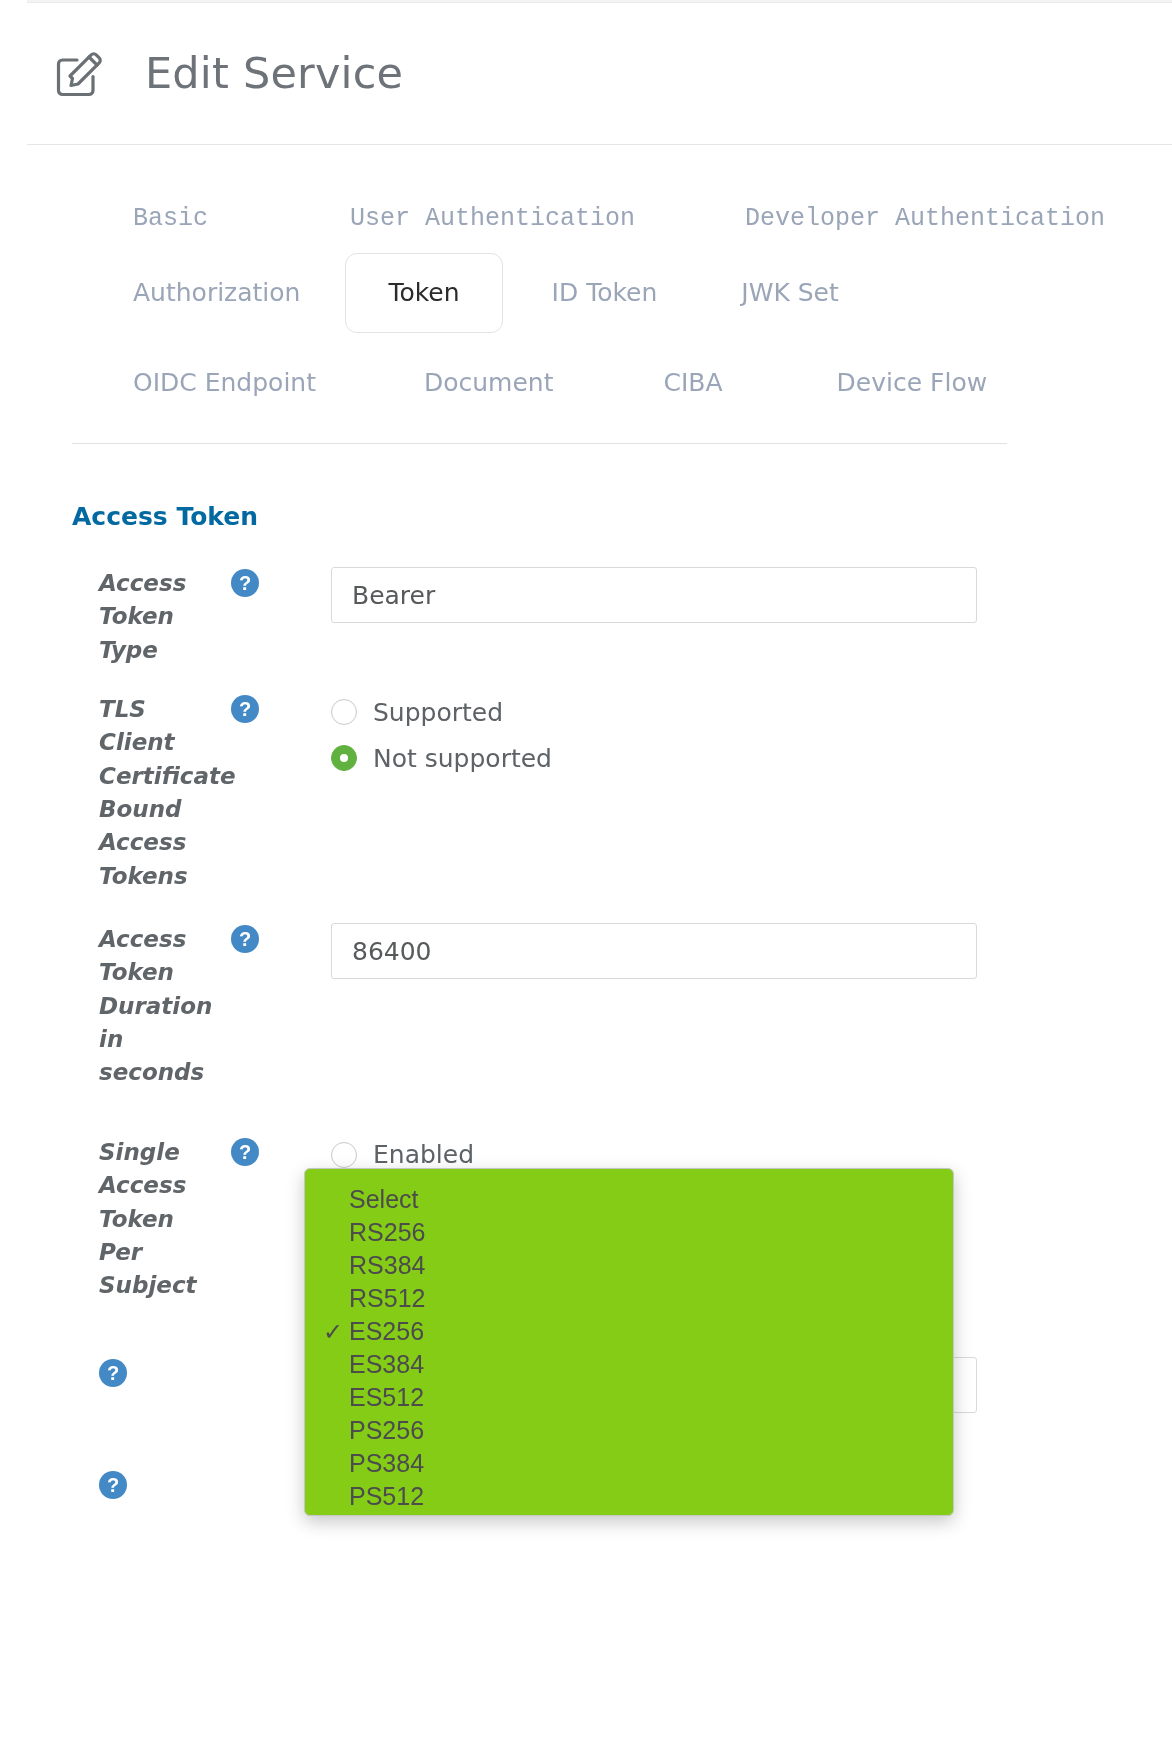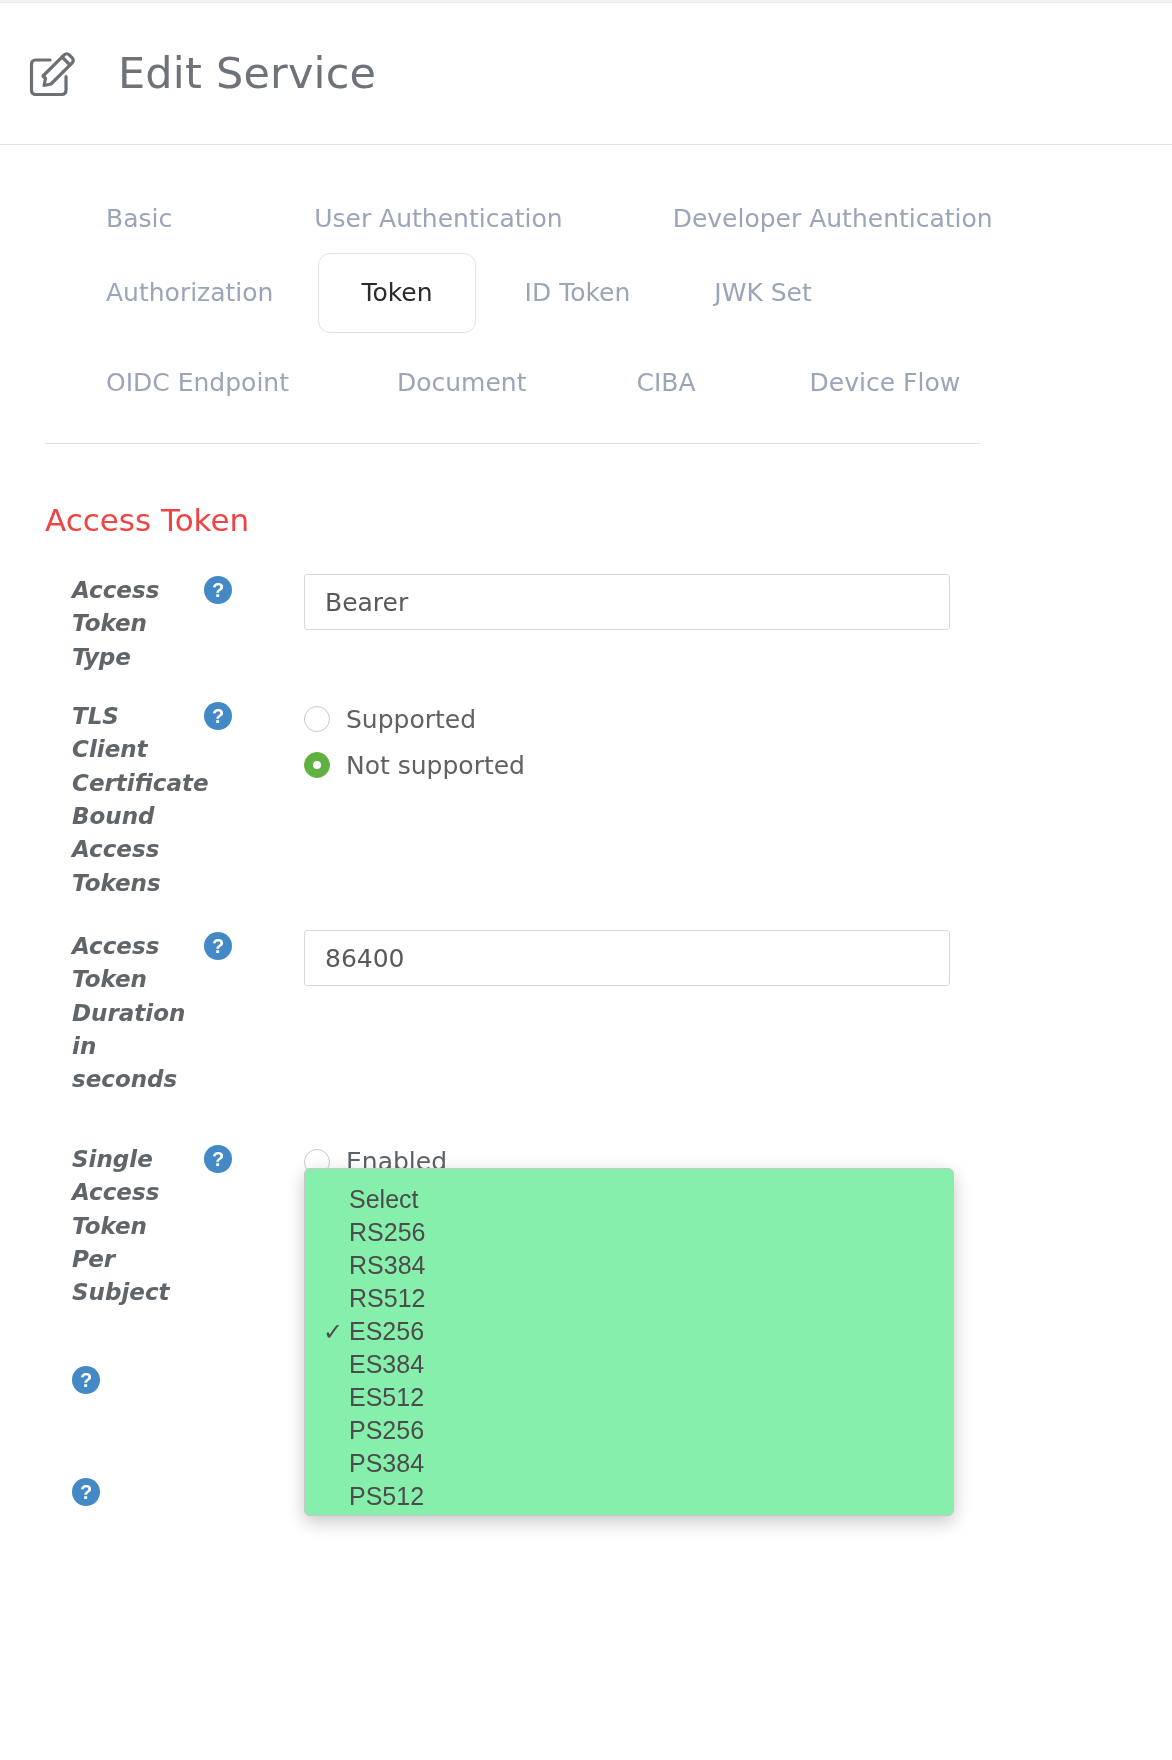--- a/index.html
+++ b/index.html
@@ -3,21 +3,21 @@
 <meta charset="utf-8">
 <style>
   * { box-sizing: border-box; margin: 0; padding: 0; }
   html, body {
     width: 1172px;
     height: 1760px;
     background: #ffffff;
     font-family: "DejaVu Sans", "Liberation Sans", sans-serif;
     overflow: hidden;
   }
-  .page { position: relative; width: 1172px; height: 1760px; background:#fff; }
+  .page { position: relative; width: 1172px; height: 1760px; background:#fff;padding-left:27px; }
 
   
   .topline { height: 3px; background: #f3f3f3; border-bottom: 1px solid #eaeaea; }
   .page-header {
     display: flex;
     align-items: center;
     height: 142px;
     padding-left: 26px;
     border-bottom: 1px solid #e6e6e6;
   }
@@ -56,37 +56,37 @@
   }
   .tab.active {
     color: #2b2b2b;
     border: 1px solid #e3e3e3;
     background: #ffffff;
     padding: 24px 42px;
     border-radius: 12px;
     margin: -10px 0 -10px 0;
   }
   .tabrow { display: flex; flex-wrap: nowrap; width: 100%; align-items: center; }
-  .tabrow.r1 { margin-bottom: 14px; }
+  .tabrow.r1 { margin-bottom: 14px; font-family: Liberation Mono, monospace; }
   .tabrow.r2 { margin-bottom: 14px; }
   .tabrow.r1 .tab:nth-child(1) { margin-left: 38px; margin-right: 96px; }
   .tabrow.r1 .tab:nth-child(2) { margin-right: 64px; }
   .tabrow.r2 .tab:nth-child(1) { margin-left: 38px; margin-right: 22px; }
   .tabrow.r2 .tab:nth-child(3) { margin-left: 26px; margin-right: 38px; }
   .tabrow.r3 { margin-top: 16px; }
   .tabrow.r3 .tab:nth-child(1) { margin-left: 38px; margin-right: 62px; }
   .tabrow.r3 .tab:nth-child(2) { margin-right: 64px; }
   .tabrow.r3 .tab:nth-child(3) { margin-right: 68px; }
 
   
   .section-title {
     margin: 58px 0 0 45px;
-    font-size: 31px;
-    color: #ef4444;
-    font-weight: 400;
+    font-size: 25px;
+    color: #0369a1;
+    font-weight: 700;
   }
 
   .form { margin-top: 36px; position: relative; }
   .row { display: flex; align-items: flex-start; margin-bottom: 26px; }
   .label-col {
     width: 232px;
     flex: 0 0 232px;
     padding-left: 72px;
     display: flex;
     justify-content: space-between;
@@ -160,21 +160,21 @@
     line-height: 1;
   }
 
   
   .select-popup {
     position: absolute;
     left: 304px;
     top: 1168px;
     width: 650px;
     height: 348px;
-    background: #86efac;
+    background: #84cc16;
     border: 1px solid #c6c6c6;
     border-radius: 6px;
     box-shadow: 0 6px 18px rgba(0,0,0,.22);
     padding: 14px 0 16px 0;
     overflow: hidden;
     font-family: "Liberation Sans", sans-serif;
     z-index: 40;
   }
   .opt {
     display: flex;

